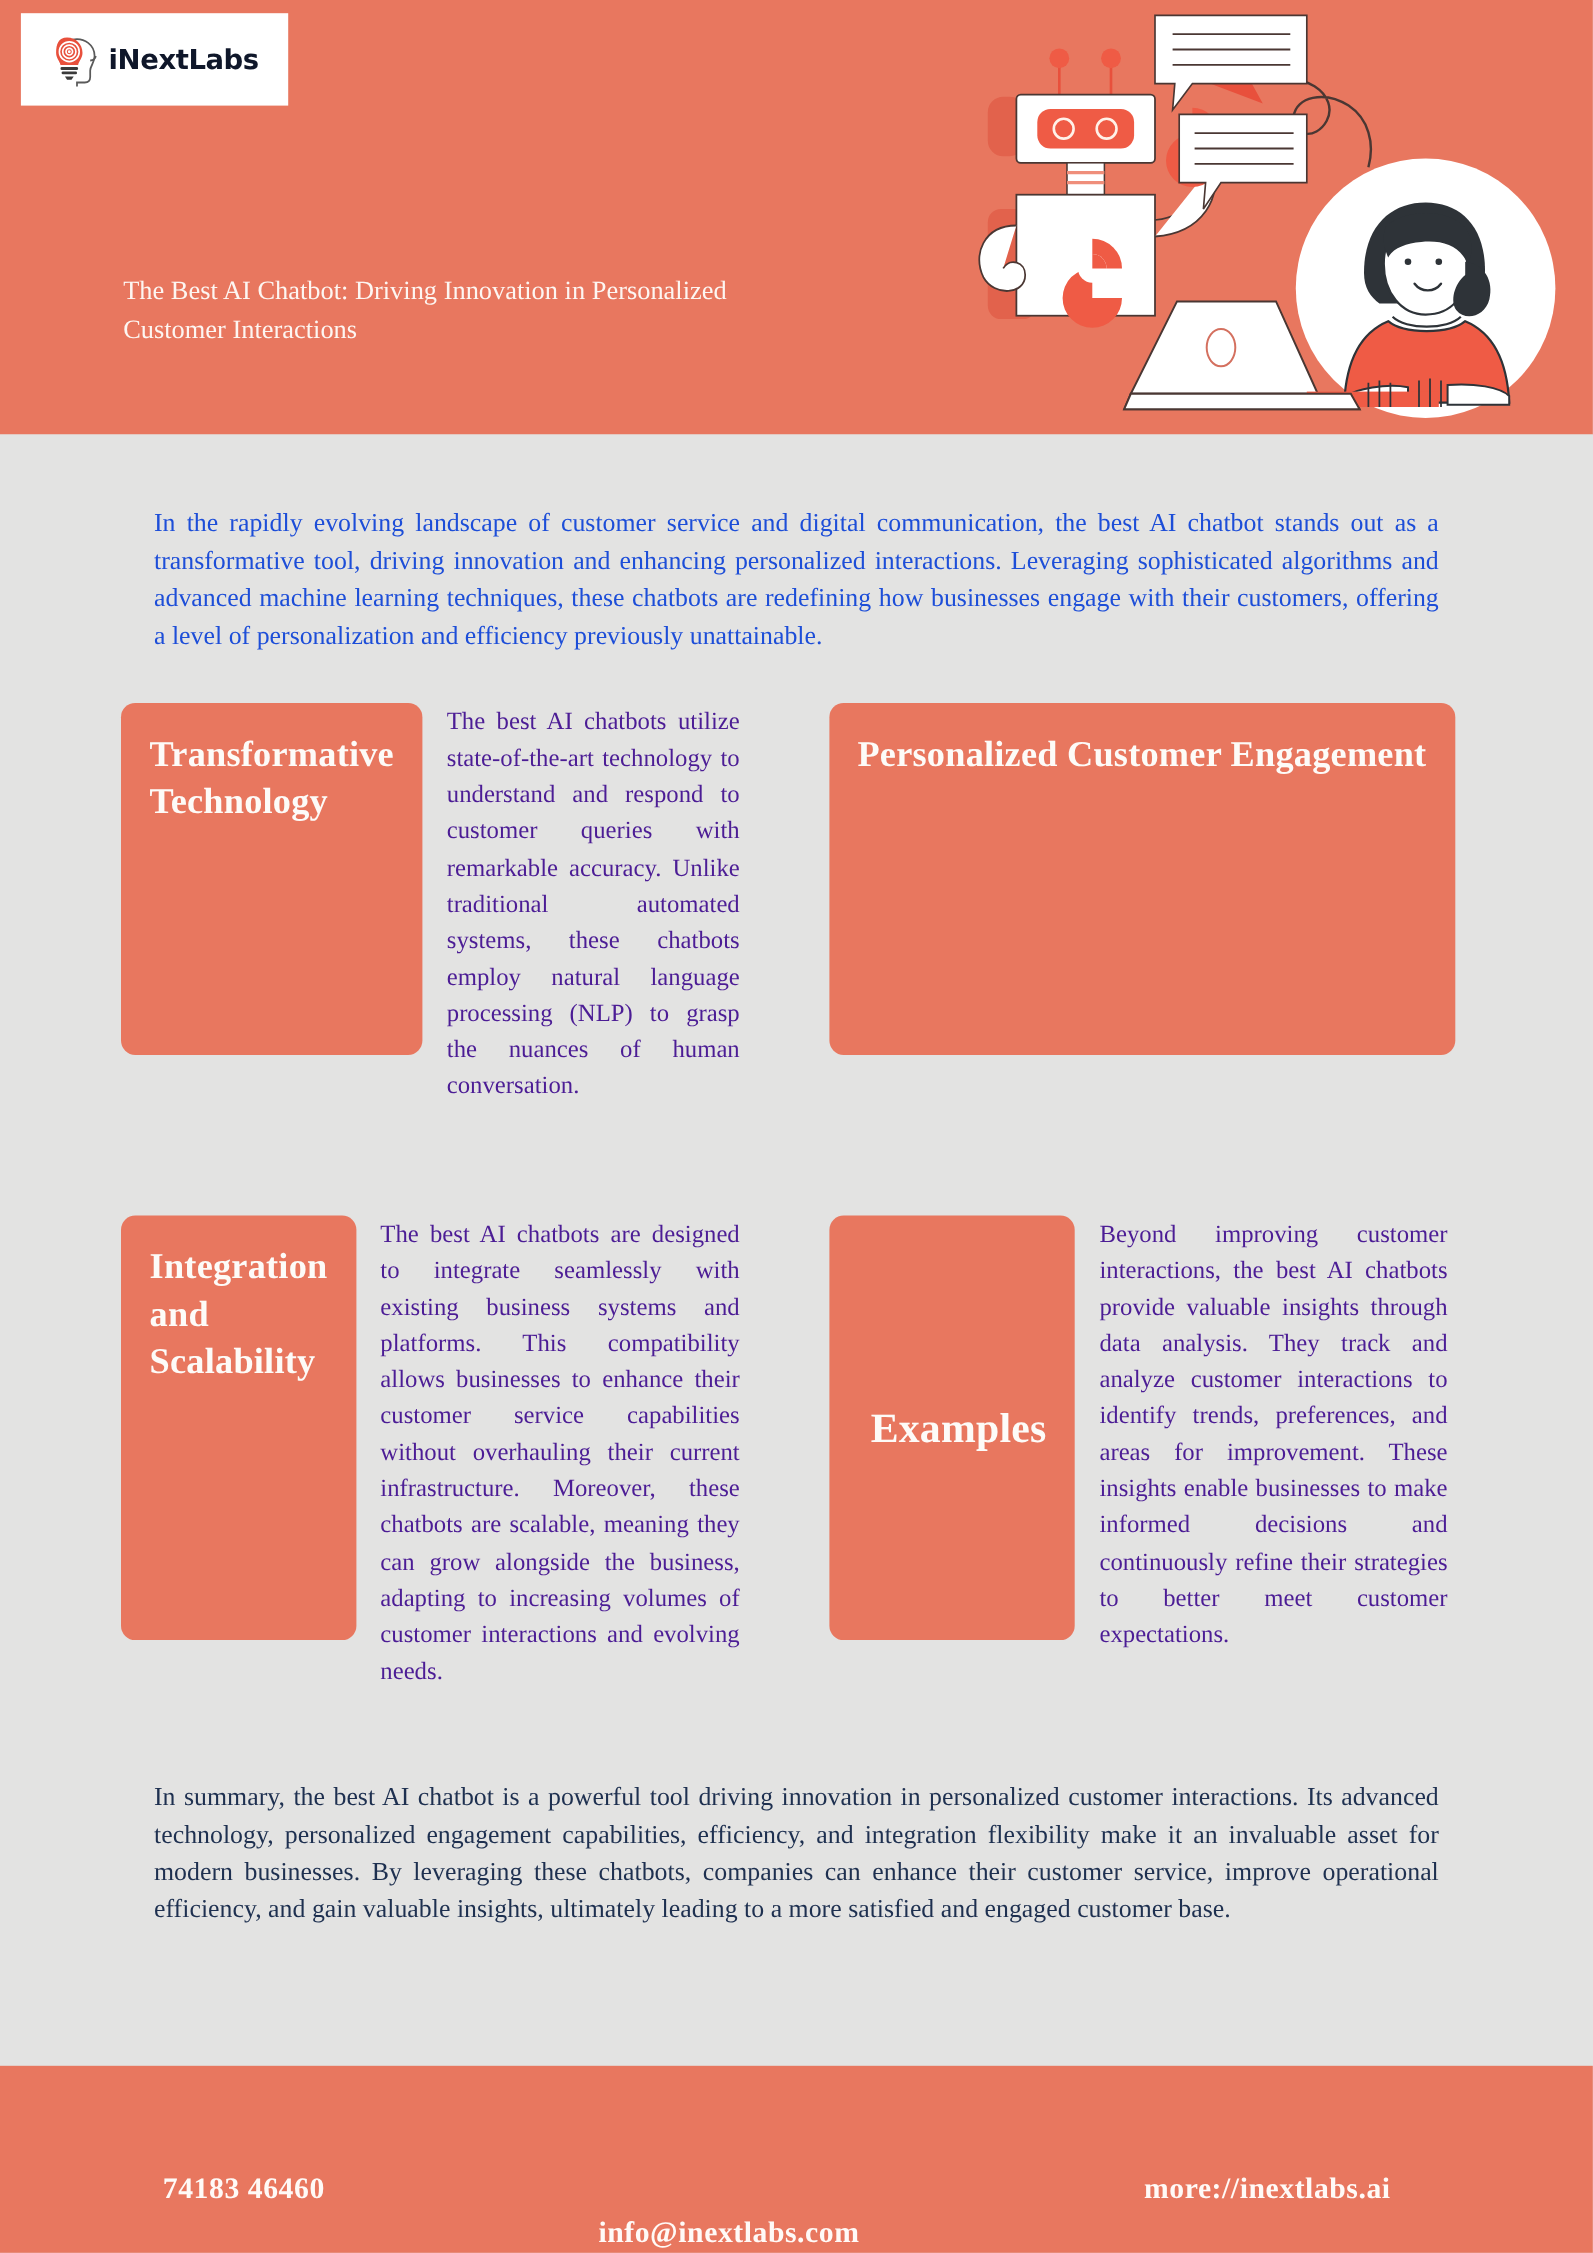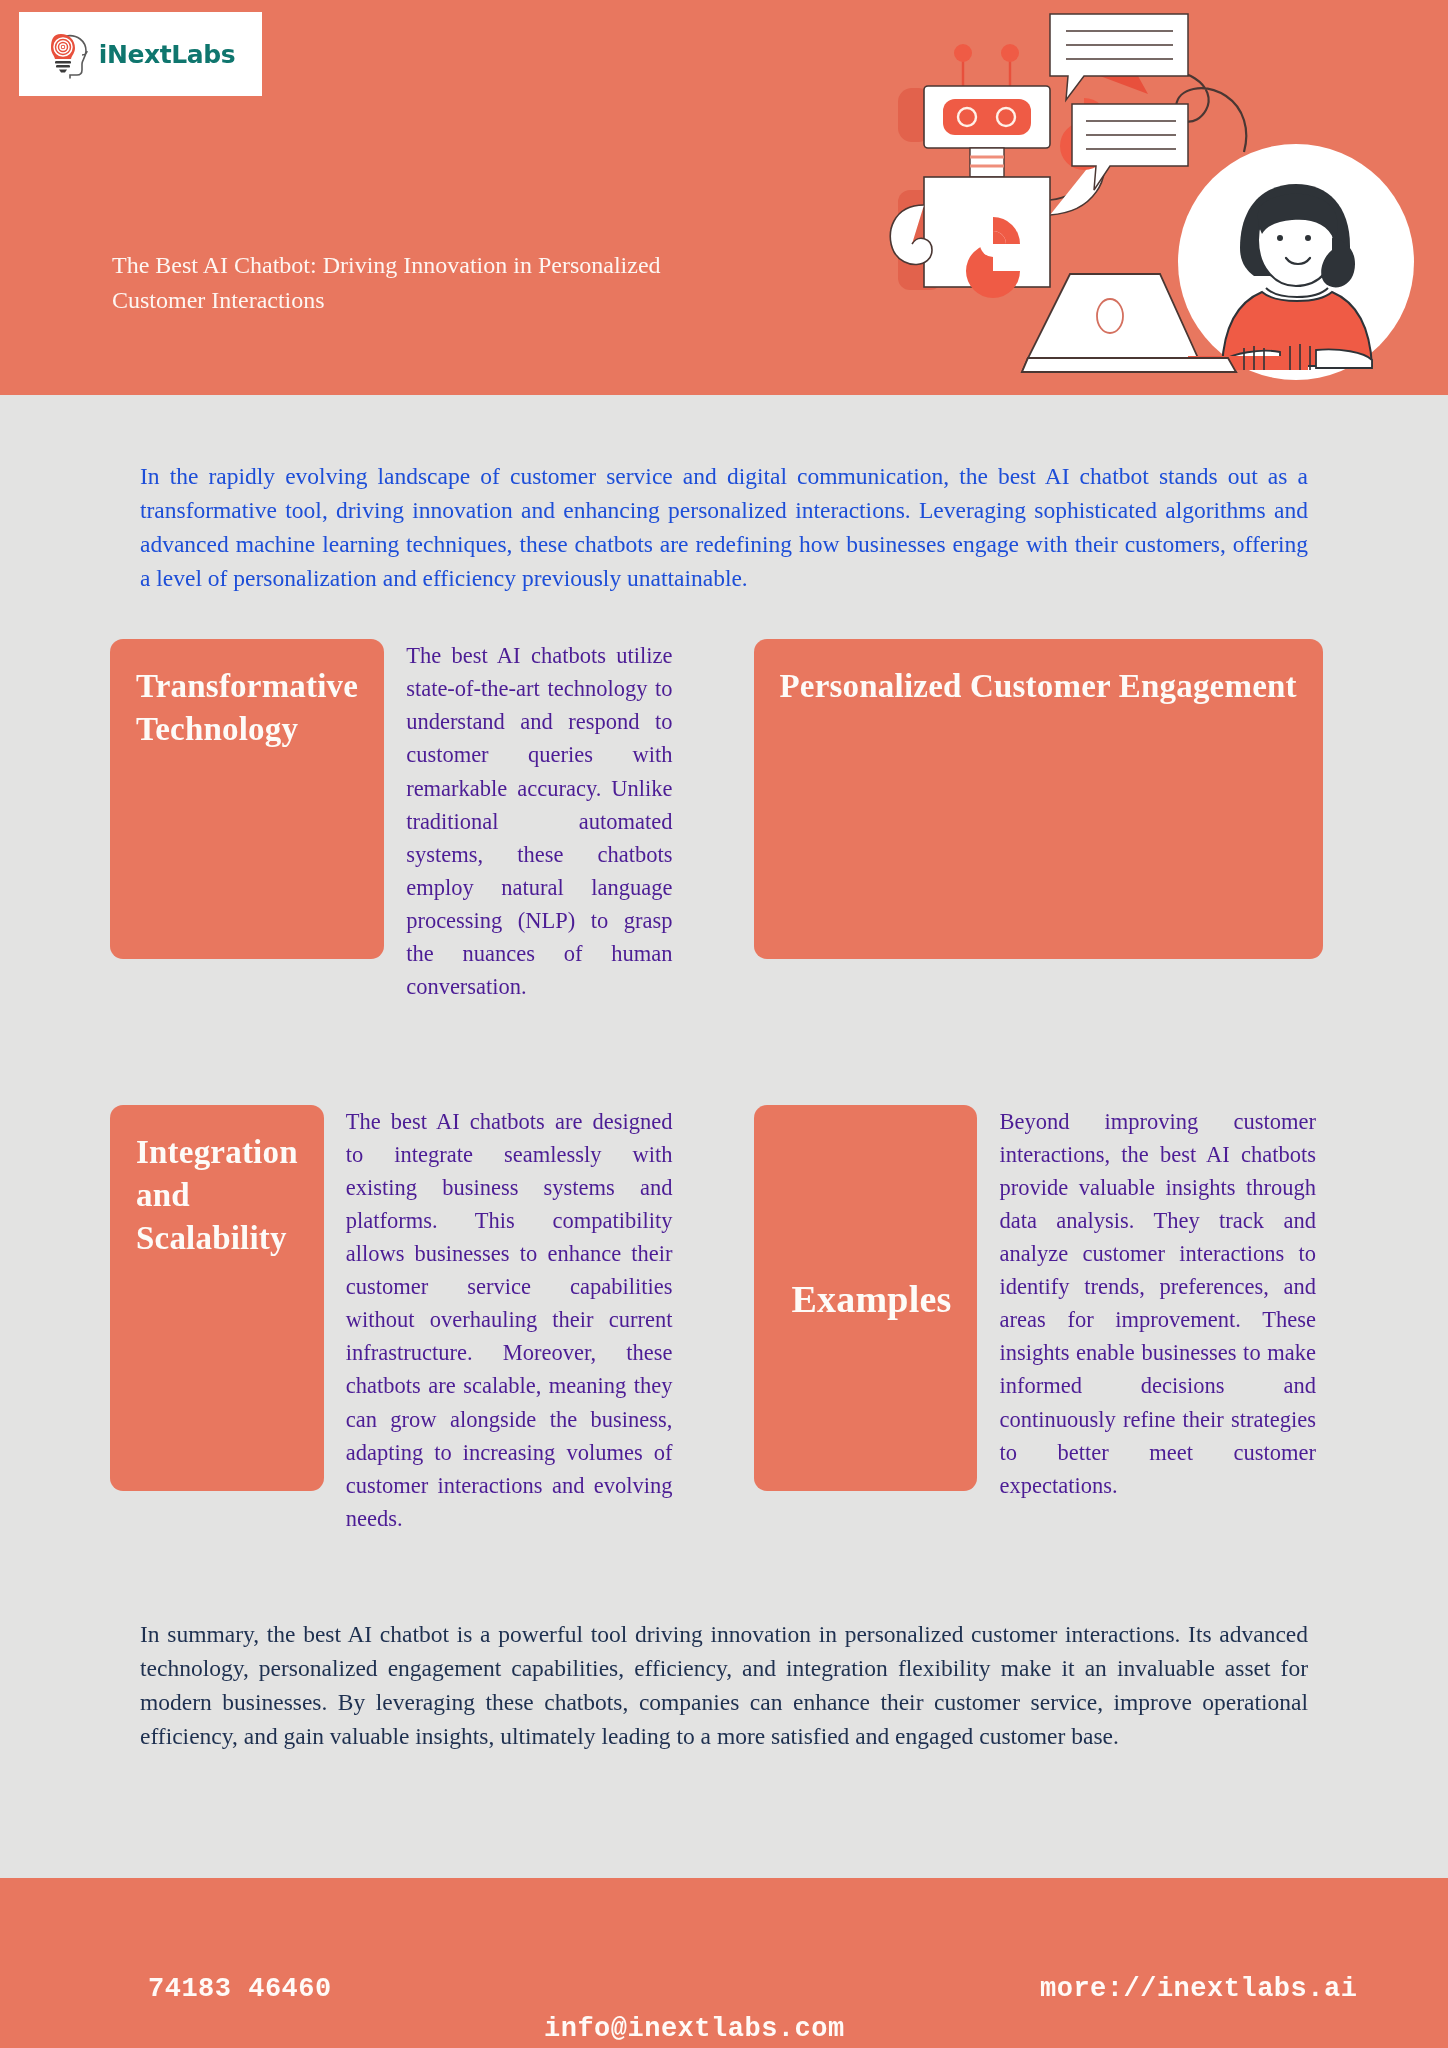--- a/index.html
+++ b/index.html
@@ -35,21 +35,21 @@
     display: flex;
     align-items: center;
     justify-content: center;
     gap: 7px;
   }
   .logo-mark { width: 46px; height: 52px; display: block; }
   .logo-text {
     font-family: "DejaVu Sans", sans-serif;
     font-weight: bold;
     font-size: 25px;
-    color: #0f766e;
+    color: #0f172a;
     letter-spacing: -0.4px;
   }
 
   .page-title {
     position: absolute;
     left: 112px;
     top: 128px;
     font-family: "Liberation Serif", "DejaVu Serif", serif;
     font-weight: 400;
     font-size: 66px;
@@ -153,21 +153,21 @@
     position: absolute;
     left: 0;
     bottom: 0;
     width: 1448px;
     height: 170px;
     background: #e8775f;
     display: flex;
     align-items: center;
   }
   .footer-item {
-    font-family: Liberation Mono, monospace;
+    font-family: Liberation Serif, serif;
     font-weight: bold;
     font-size: 27px;
     color: #fffaf7;
     letter-spacing: 0.5px;
     position: absolute;
     top: 96px;
   }
   .f-phone { left: 148px; }
   .f-mail  { left: 544px; margin-top: 40px; }
   .f-site  { left: 1040px; }

